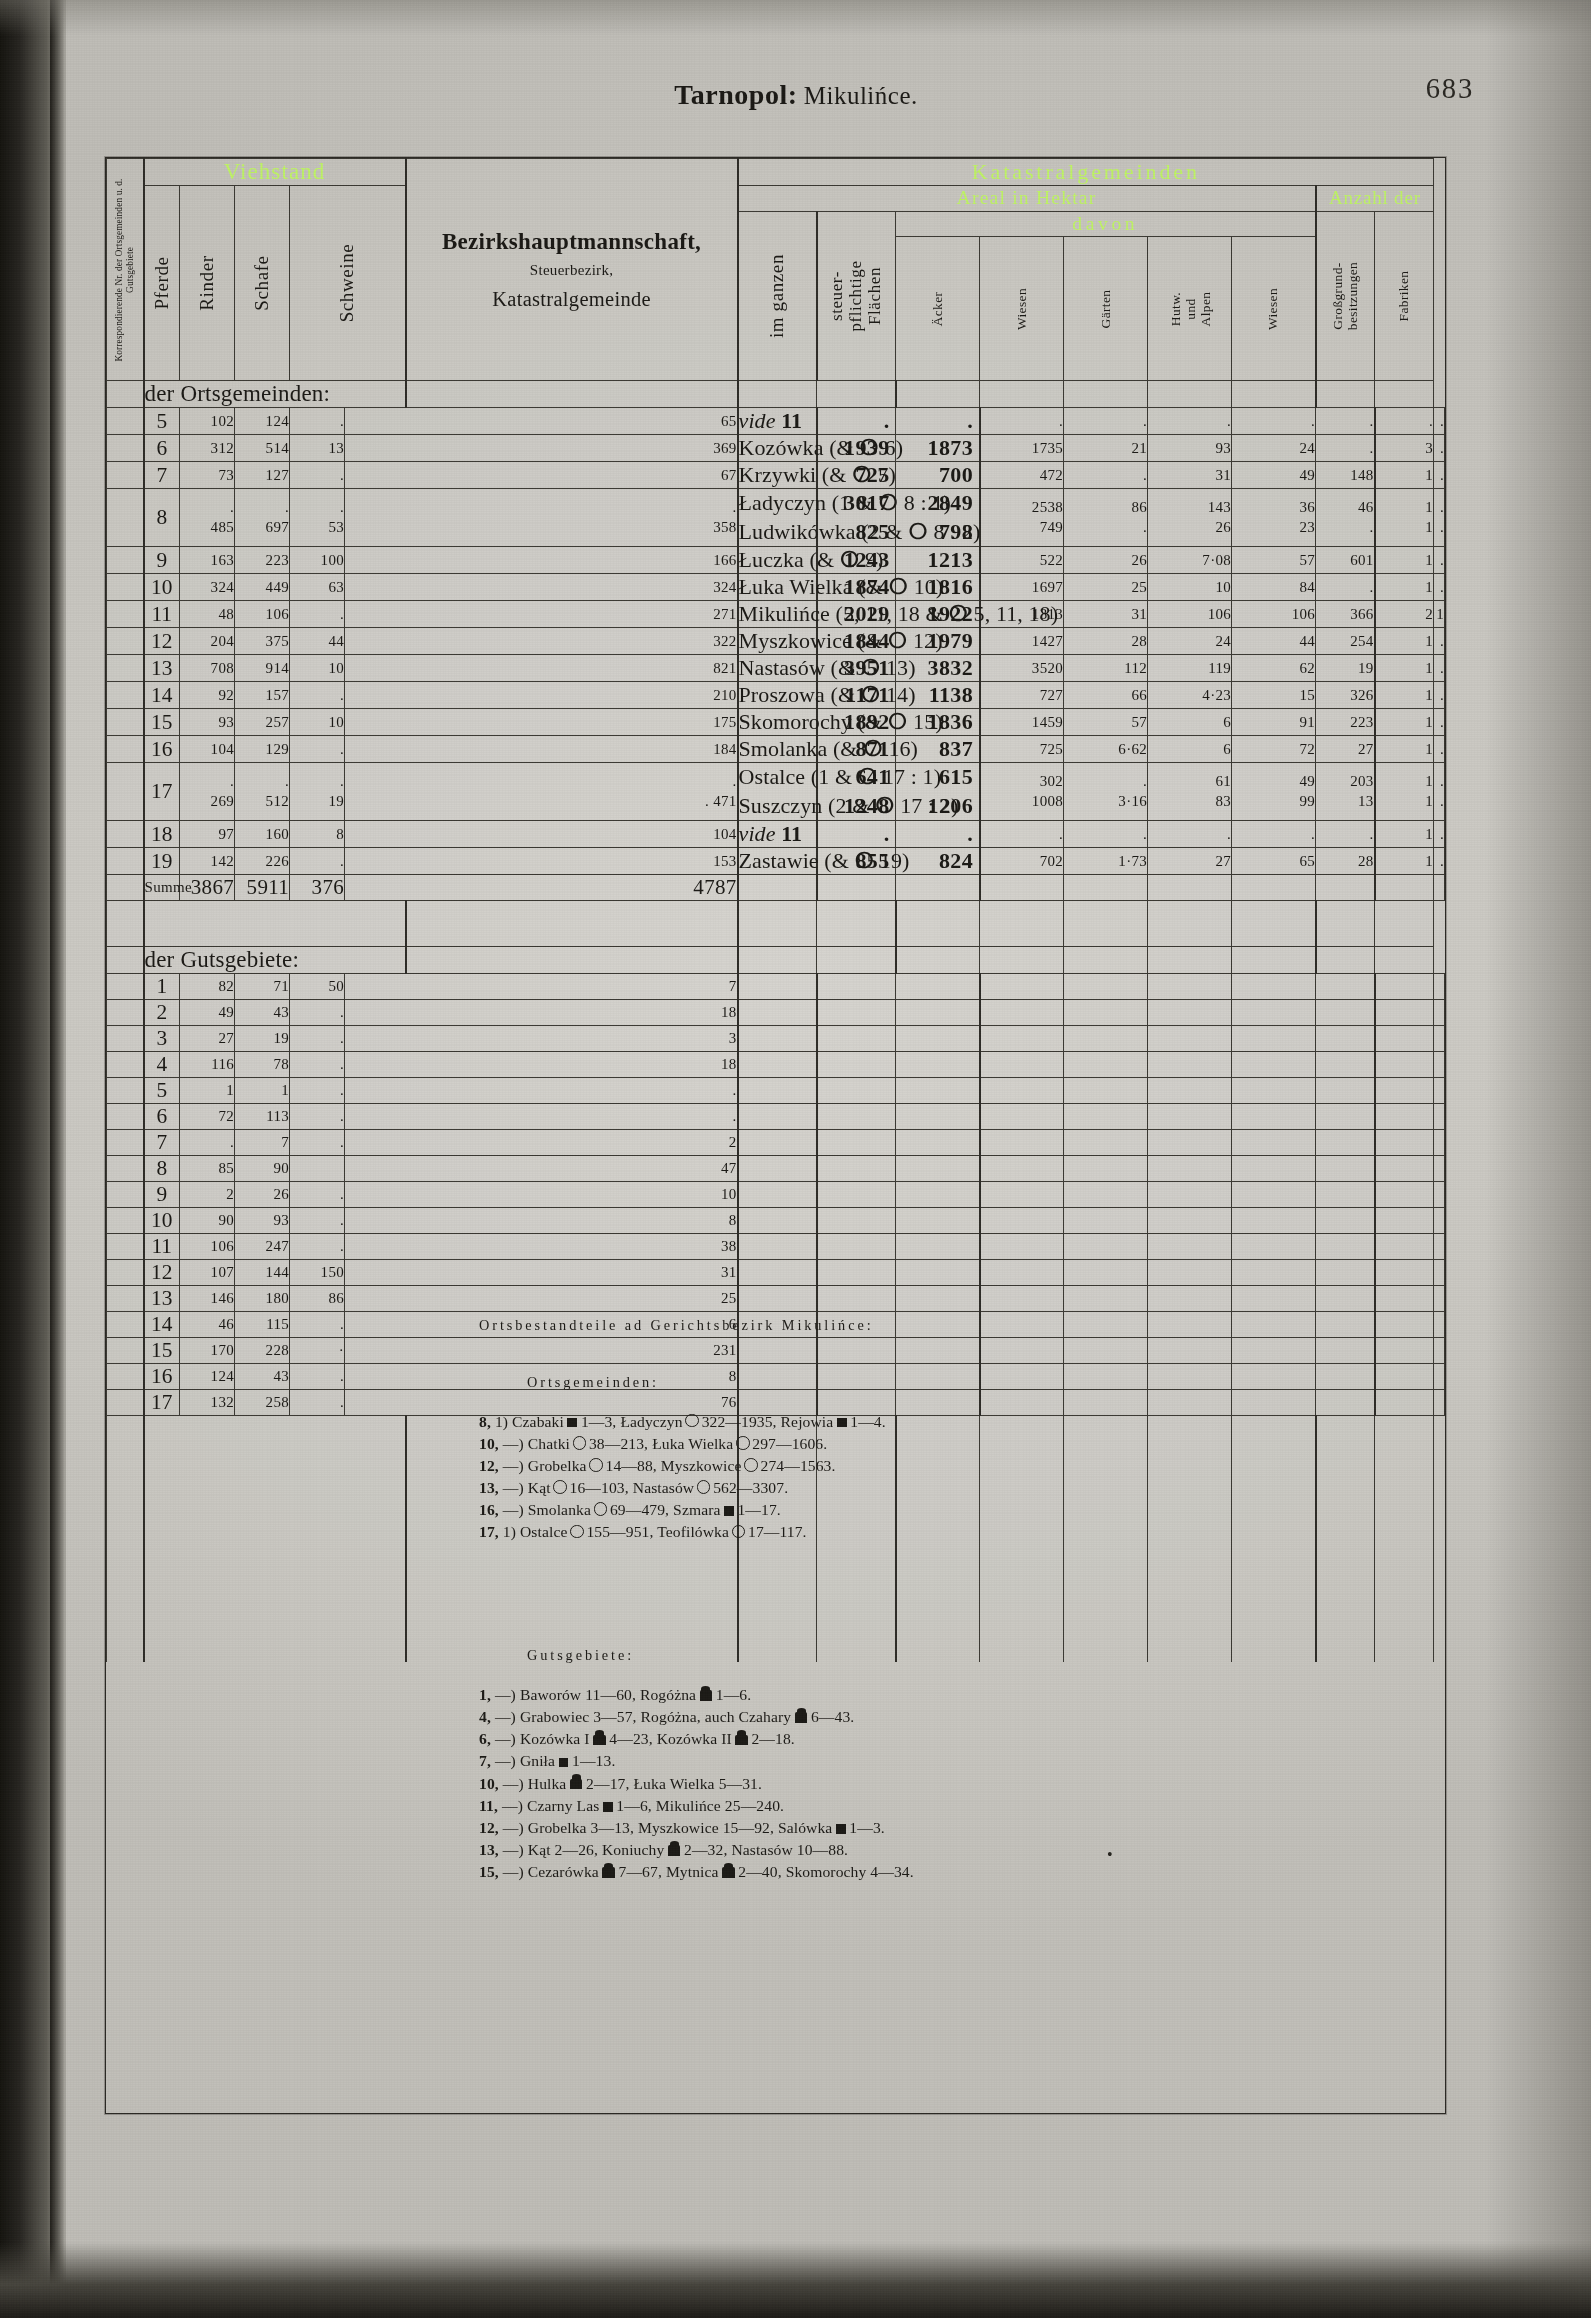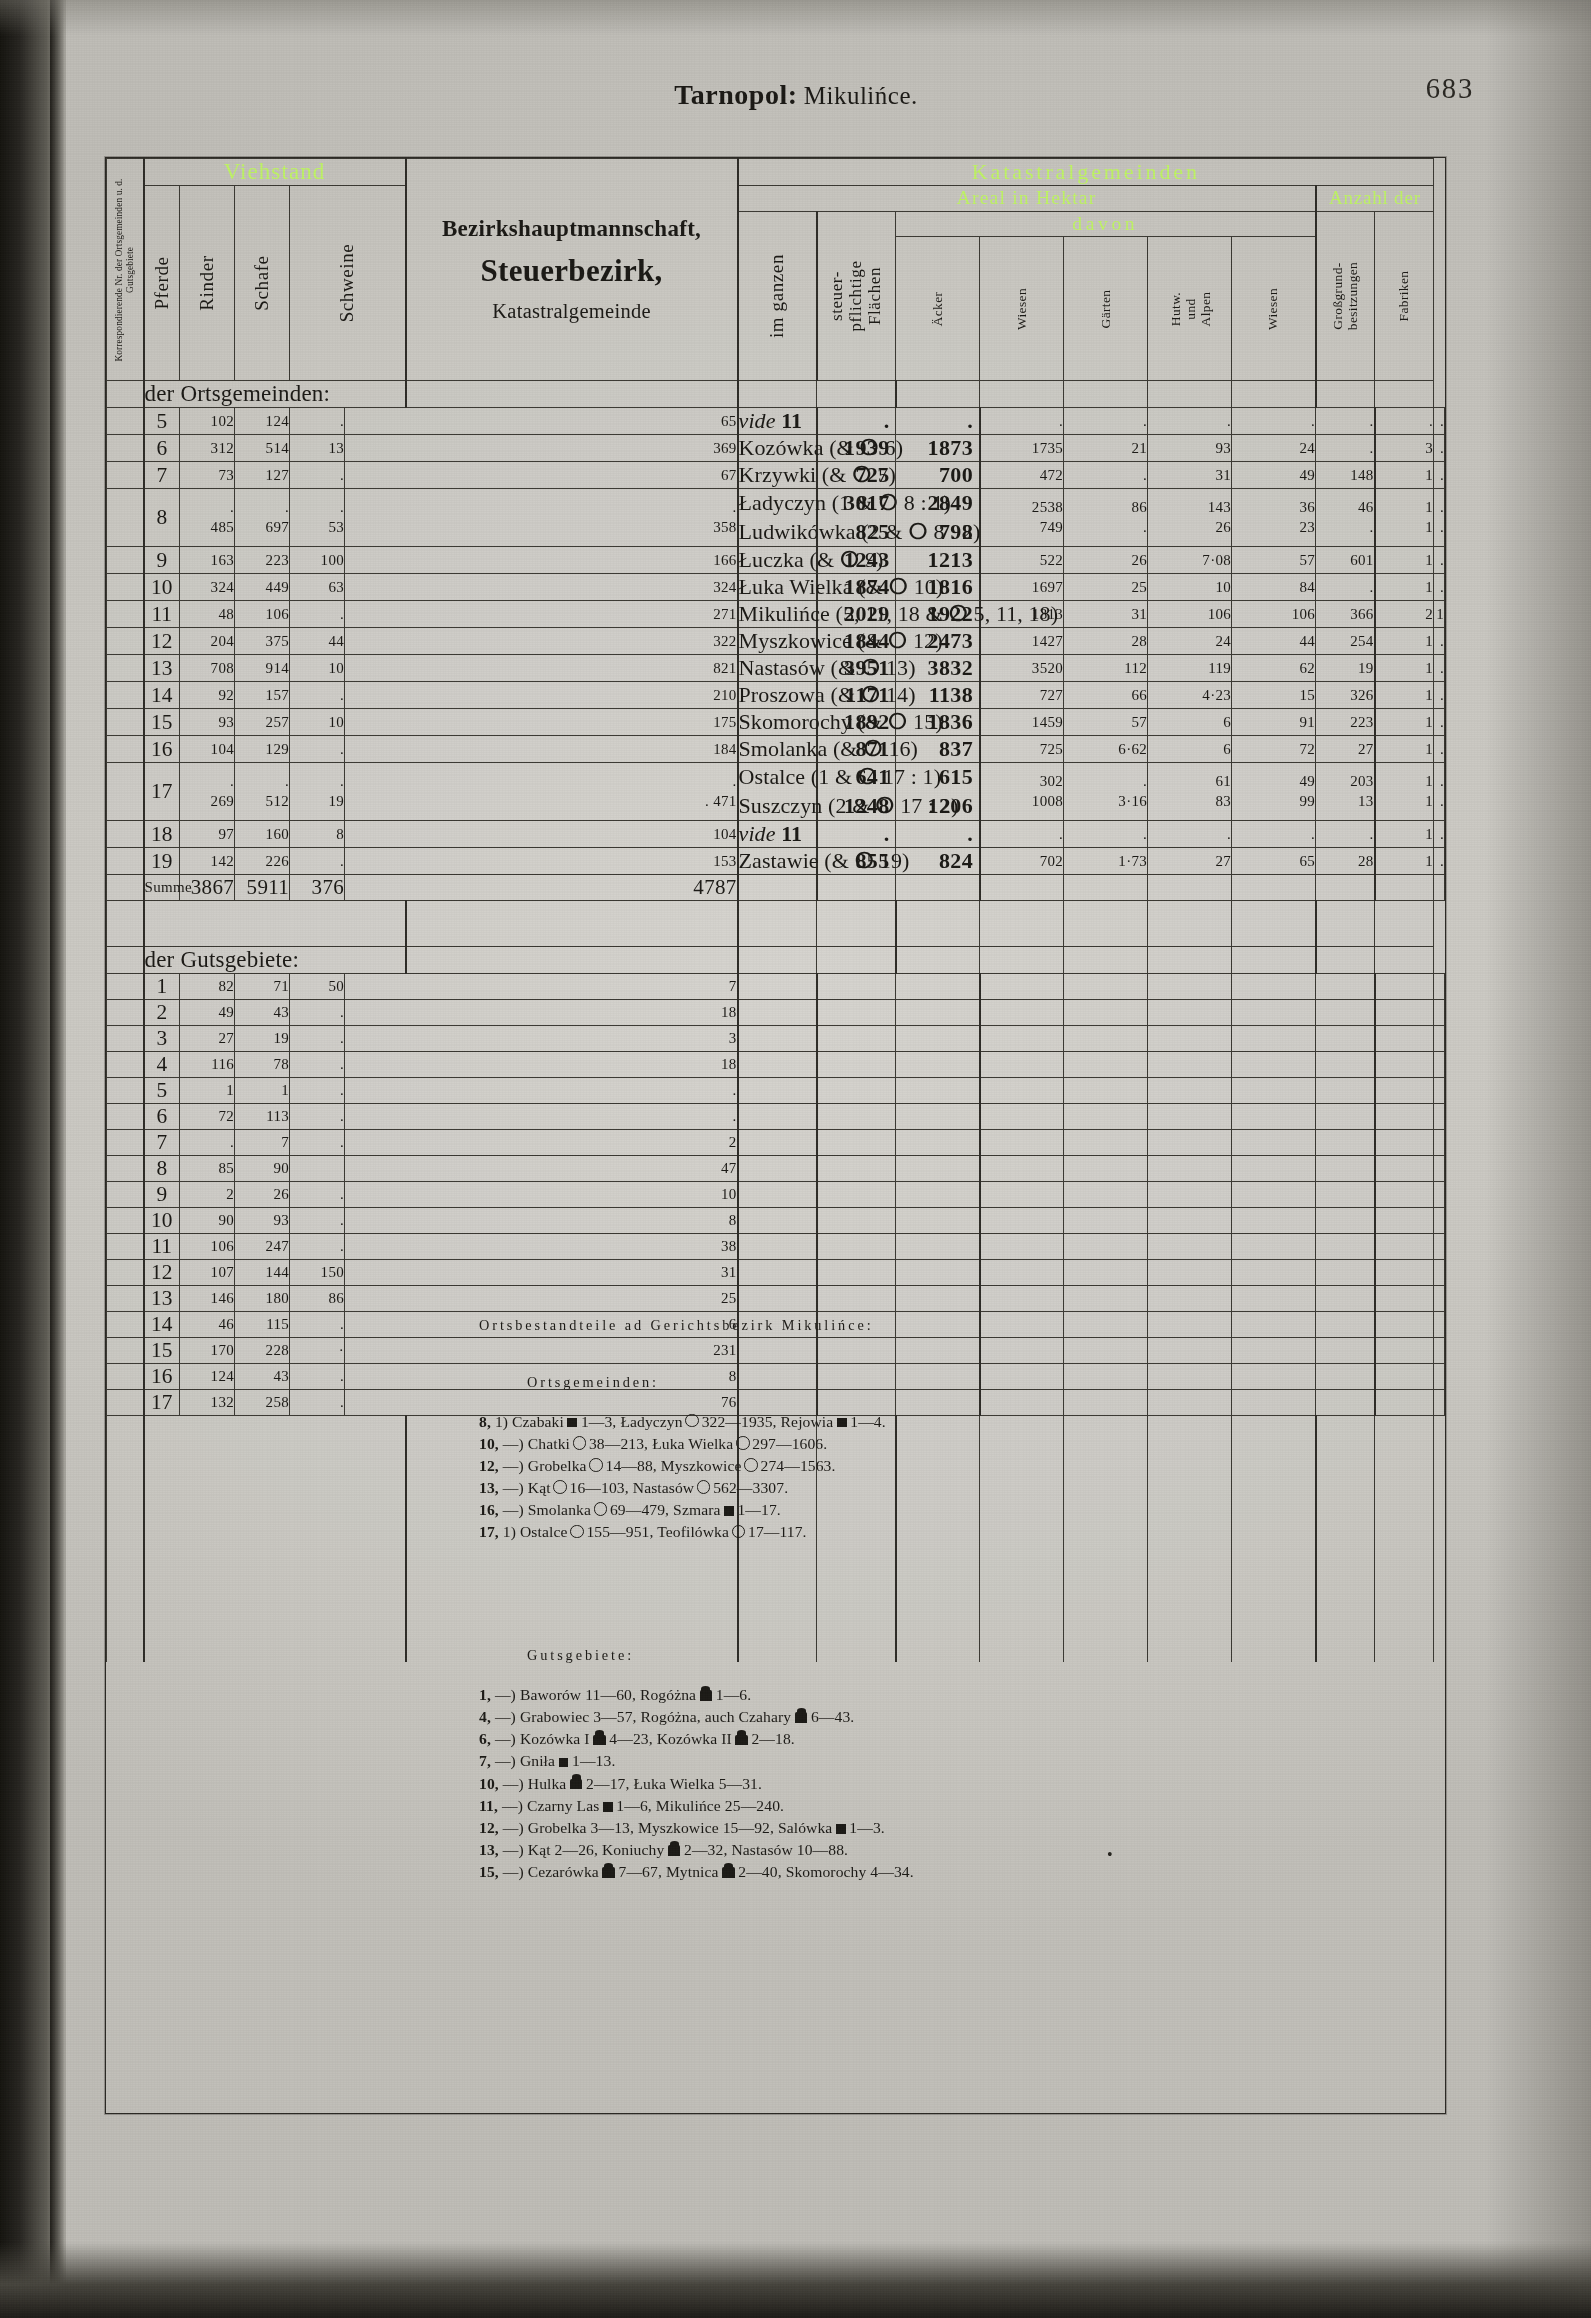--- a/index.html
+++ b/index.html
@@ -303,21 +303,21 @@
       <thead>
         <tr>
           <td rowspan="4" class="dbl-right">
             <div class="vlabel-wrap" style="height:221px">
               <div class="vlabel xs" style="font-size:9.4px;letter-spacing:0.1px;width:214px;text-align:center;white-space:normal;line-height:1.15">Korrespondierende Nr. der Ortsgemeinden u. d. Gutsgebiete</div>
             </div>
           </td>
           <td colspan="5" class="hgroup" style="letter-spacing:1.1px;font-size:23px">Viehstand</td>
           <td rowspan="4" class="dbl-right dbl-left" style="text-align:center;padding:0 5.4px">
             <div style="font-weight:bold;font-size:23px;letter-spacing:0.3px;line-height:1.55">Bezirkshauptmannschaft,</div>
-            <div style="font-weight:bold;font-size:31px;letter-spacing:0.3px;line-height:1.55">Steuerbezirk,</div>
+            <div style="font-weight:normal;font-size:15px;letter-spacing:0.3px;line-height:1.55">Steuerbezirk,</div>
             <div style="font-size:20.5px;letter-spacing:0.3px;line-height:1.6">Katastralgemeinde</div>
           </td>
           <td colspan="9" class="hgroup">Katastralgemeinden</td>
         </tr>
         <tr>
           <td rowspan="3" class="vlabel-wrap" style="height:175px">
             <div class="vlabel">Pferde</div>
           </td>
           <td rowspan="3" class="vlabel-wrap">
             <div class="vlabel">Rinder</div>
@@ -550,21 +550,21 @@
           </tr>
           <tr>
             <td class="dbl-right"></td>
             <td class="rownum">12</td>
             <td class="num">204</td>
             <td class="num">375</td>
             <td class="num">44</td>
             <td class="num dbl-right" colspan="2">322</td>
             <td class="place dbl-right">Myszkowice (&amp; ⵔ 12)</td>
             <td class="num big">1844</td>
-            <td class="num big dbl-right">2473</td>
+            <td class="num big dbl-right">1979</td>
             <td class="num">1427</td>
             <td class="num">28</td>
             <td class="num">24</td>
             <td class="num">44</td>
             <td class="num dbl-right">254</td>
             <td class="num dbl-left">1</td>
             <td class="num">.</td>
           </tr>
           <tr>
             <td class="dbl-right"></td>

